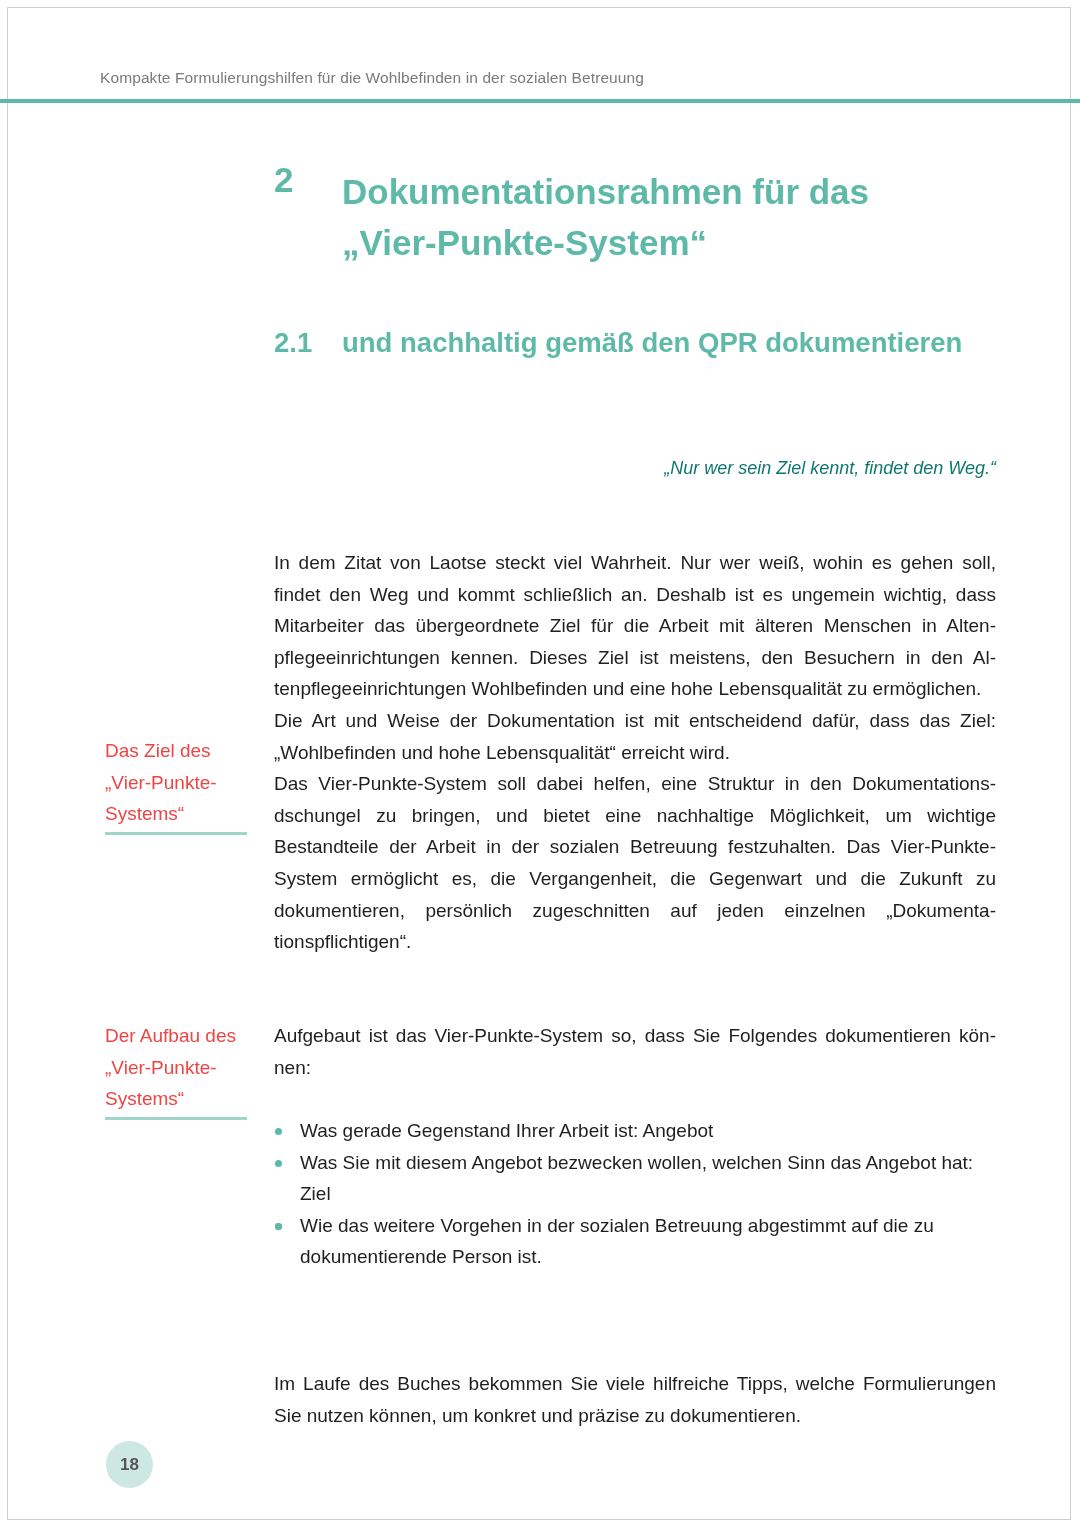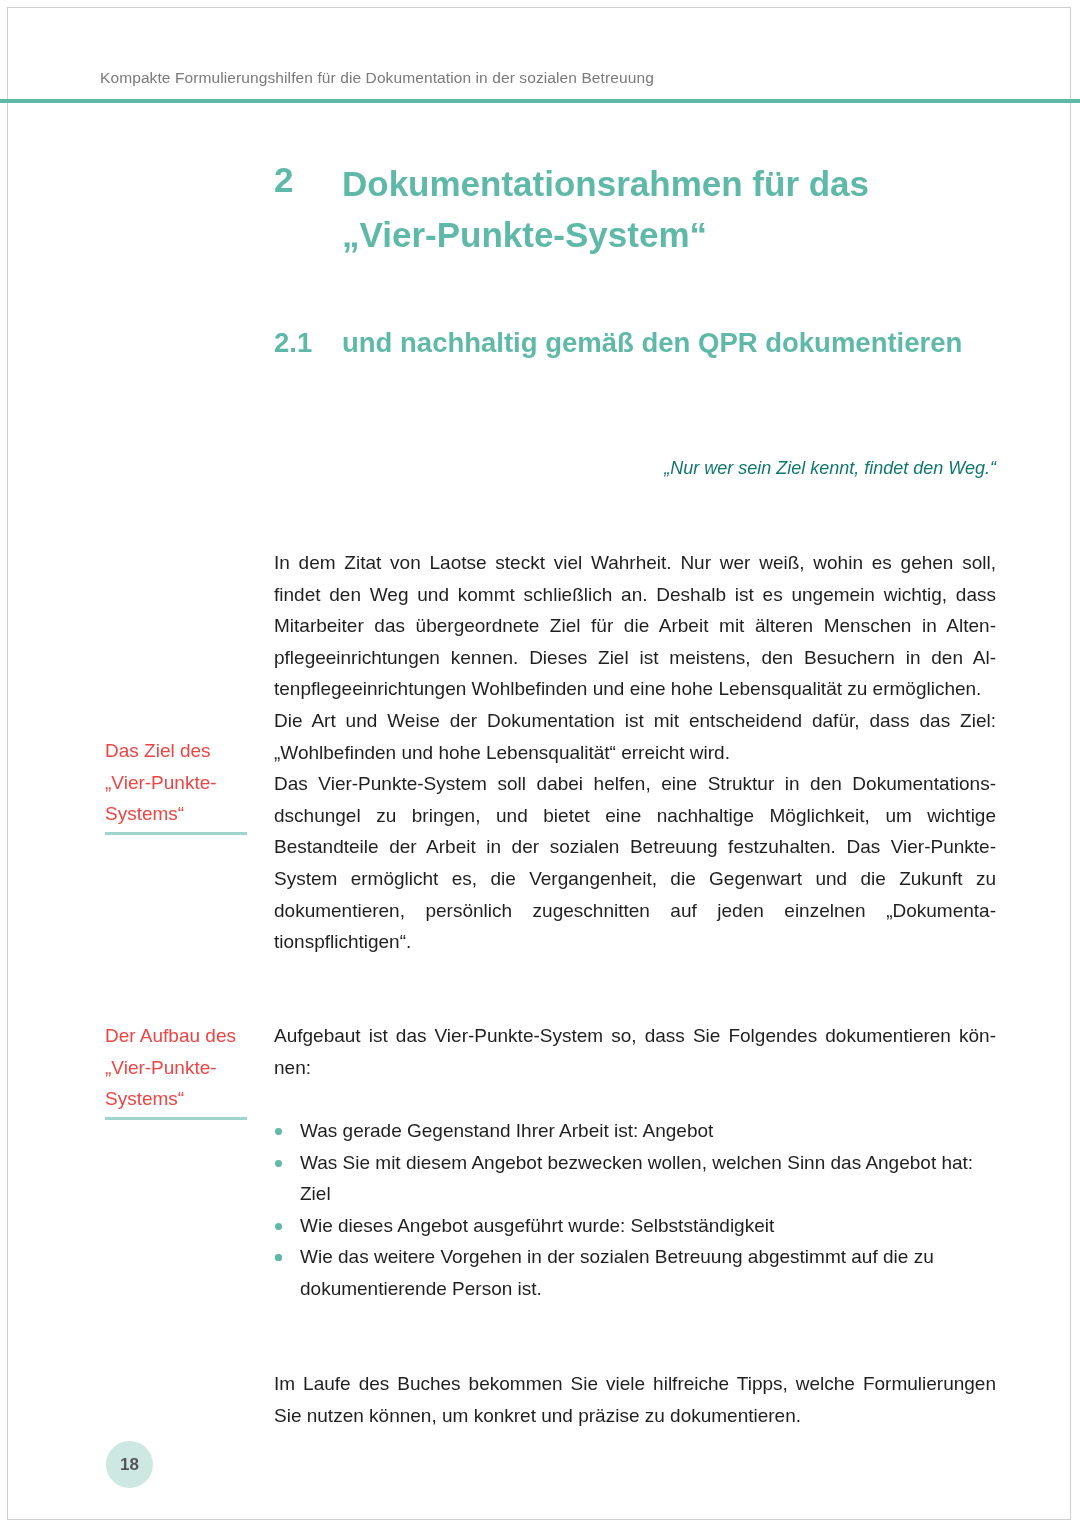--- a/index.html
+++ b/index.html
@@ -18,21 +18,21 @@
     }
     .head-rule {
       position: absolute; left: 0; top: 99px; width: 1080px; height: 4px;
       background: #5fb9a8;
     }
     .chapter {
       position: absolute; left: 274px; top: 154px; color: #5fb9a8;
       font-weight: bold; font-size: 35px; line-height: 51px;
     }
     .chapter .num { position: absolute; left: 0; top: 0; width: 60px; }
-    .chapter .title { position: absolute; left: 68px; top: 4px; width: 640px; white-space: nowrap; }
+    .chapter .title { position: absolute; left: 68px; top: 12px; width: 640px; white-space: nowrap; }
     .section {
       position: absolute; left: 274px; top: 322px; color: #5fb9a8;
       font-weight: bold; font-size: 27.5px; line-height: 41px;
     }
     .section .num { position: absolute; left: 0; top: 0; width: 60px; }
     .section .title { position: absolute; left: 68px; top: 0; width: 680px; white-space: nowrap; }
     .quote {
       position: absolute; right: 84px; top: 452px; text-align: right;
       font-style: italic; font-size: 18px; line-height: 32px; color: #0f766e;
       font-family: "Liberation Sans", sans-serif;
@@ -71,21 +71,21 @@
       position: absolute; left: 106px; top: 1441px; width: 47px; height: 47px;
       border-radius: 50%; background: #cde8e3; color: #555555;
       font-weight: bold; font-size: 17px; line-height: 47px; text-align: center;
     }
   </style>
 </head>
 <body>
 
 <div class="frame"></div>
 
-<div class="running-head">Kompakte Formulierungshilfen für die Dokumentation in der sozialen Betreuung</div>
+<div class="running-head">Kompakte Formulierungshilfen für die Wohlbefinden in der sozialen Betreuung</div>
 <div class="head-rule"></div>
 
 <div class="chapter">
   <div class="num">2</div>
   <div class="title">
     <div>Dokumentationsrahmen für das</div>
     <div>„Vier-Punkte-System“</div>
   </div>
 </div>
 
@@ -120,21 +120,20 @@
 <div class="margin-note mn2">
   <div>Der Aufbau des</div>
   <div>„Vier-Punkte-</div>
   <div>Systems“</div>
   <div class="rule"></div>
 </div>
 
 <ul class="list">
   <li><span class="bullet"></span><span>Was gerade Gegenstand Ihrer Arbeit ist: Angebot</span></li>
   <li><span class="bullet"></span><span>Was Sie mit diesem Angebot bezwecken wollen, welchen Sinn das Angebot hat: Ziel</span></li>
-  <li><span class="bullet"></span><span>Wie dieses Angebot ausgeführt wurde: Selbstständigkeit</span></li>
   <li><span class="bullet"></span></li>
   <li><span class="bullet"></span><span>Wie das weitere Vorgehen in der sozialen Betreuung abgestimmt auf die zu dokumentierende Person ist.</span></li>
 </ul>
 
 <div class="body p3">
   <p>Im Laufe des Buches bekommen Sie viele hilfreiche Tipps, welche Formulierun­gen Sie nutzen können, um konkret und präzise zu dokumentieren.</p>
 </div>
 
 <div class="page-badge">18</div>
 

